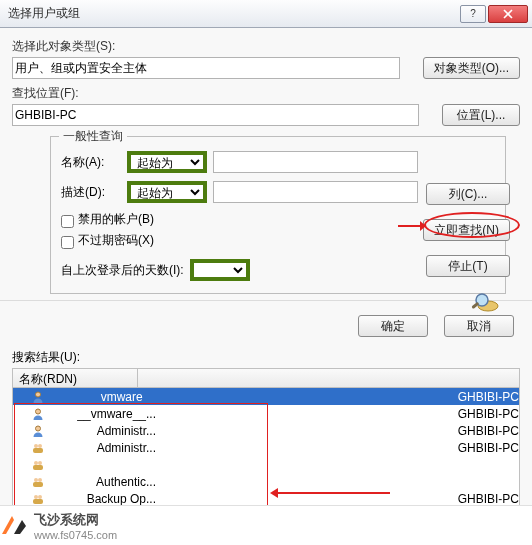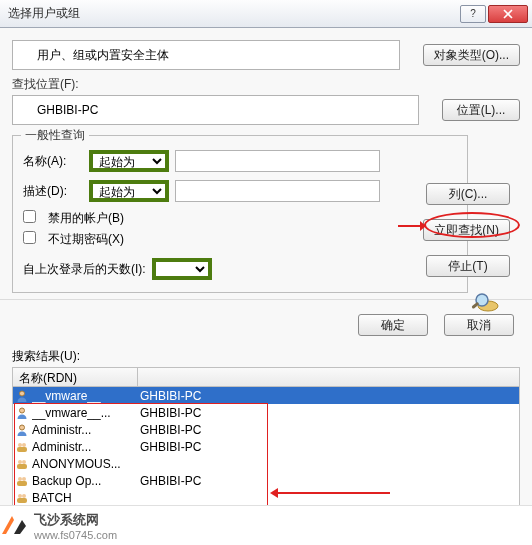--- a/index.html
+++ b/index.html
@@ -33,22 +33,22 @@
     }
     .content {
       padding: 10px 12px 0 12px;
       background: #f8f8f8;
       height: calc(100% - 28px);
       position: relative;
     }
     .row { display: flex; align-items: center; margin-bottom: 4px; }
     .label { color: #333; font-size: 12px; }
     .input-flat {
-      flex: 1; height: 30px; border: 1px solid #b3b3b3;
-      background: #fff; padding: 0 24px; font-size: 12px;
+      flex: 1; height: 22px; border: 1px solid #b3b3b3;
+      background: #fff; padding: 0 2px; font-size: 12px;
       margin-right: 23px;
     }
     .btn {
       height: 22px; padding: 0 10px;
       border: 1px solid #8a8a8a; border-radius: 3px;
       background: linear-gradient(#fdfdfd,#e5e5e5);
       font-size: 12px; color: #222; cursor: pointer;
       display: inline-flex; align-items: center; justify-content: center;
       min-width: 78px;
     }
@@ -64,21 +64,21 @@
     .query-row { display: flex; align-items: center; margin-bottom: 8px; gap: 6px; }
     .query-label { width: 60px; }
     .select {
       width: 80px; height: 22px; border: 4px solid #4d7c0f;
       background: #fff; font-size: 12px; padding: 0 2px;
     }
     .text-input {
       width: 205px; height: 22px; border: 1px solid #b3b3b3;
       background: #fff; padding: 0 4px;
     }
-    .checkbox-row { display: flex; align-items: flex-start; margin-bottom: 4px; gap: 12px; font-size: 12px; }
+    .checkbox-row { display: flex; align-items: flex-end; margin-bottom: 4px; gap: 4px; font-size: 12px; }
     input[type=checkbox] { width: 13px; height: 13px; }
     .right-side {
       position: absolute; right: 22px; top: 155px;
       display: flex; flex-direction: column; gap: 14px; align-items: flex-end;
     }
     .right-side .btn { min-width: 84px; }
     .red-oval {
       position: absolute; border: 2px solid #e02020; border-radius: 50%;
       pointer-events: none;
     }
@@ -102,21 +102,22 @@
       padding: 2px 6px; border-right: 1px solid #c0c0c0; font-size: 12px;
     }
     .col-rdn { width: 125px; }
     .col-folder { flex: 1; }
     .list-body {
       border: 1px solid #c0c0c0; border-top: none; background: #fff;
       height: 148px; overflow: hidden;
     }
     .list-row {
       display: flex; align-items: center; height: 17px; font-size: 12px;
-      padding-left: 2px;
+      padding-left: 18px;
+      text-align: right;
     }
     .list-row.selected { background: #2f6fc9; color: #fff; }
     .list-icon {
       width: 14px; height: 14px; margin-right: 3px;
       display: inline-flex; align-items: center; justify-content: center;
     }
     .footer-banner {
       position: absolute; bottom: 0; left: 0; right: 0; height: 40px;
       background: #fff; display: flex; align-items: center; justify-content: flex-start;
       padding-right: 10px; color: #4d4d4d; font-size: 13px; gap: 6px;
@@ -139,32 +140,33 @@
   <span class="win-btn">?</span>
   <span class="win-btn close">
     <svg width="10" height="10" viewBox="0 0 10 10">
         <path d="M1 1 L9 9 M9 1 L1 9" stroke="#fff" stroke-width="1.6"></path>
       </svg>
   </span>
 </div>
 
 <div class="content">
 
+  <div class="label">选择此对象类型(S):</div>
   <div class="row" style="margin-top:2px;">
     <input class="input-flat" readonly="" value="用户、组或内置安全主体" style="">
     <button class="btn">对象类型(O)...</button>
   </div>
 
   <div class="label" style="margin-top:6px;">查找位置(F):</div>
   <div class="row" style="margin-top:2px;">
     <input class="input-flat" readonly="" value="GHBIBI-PC" style="">
     <button class="btn">位置(L)...</button>
   </div>
 
-  <div class="fieldset" style="width:456px;">
+  <div class="fieldset" style="width:456px;margin-left:38px;">
     <div class="fieldset-legend">一般性查询</div>
 
     <div class="query-row">
       <span class="query-label">名称(A):</span>
       <select class="select">
         <option>起始为</option>
       </select>
       <input class="text-input" value="" style="">
     </div>
 
@@ -264,21 +266,31 @@
         <span class="col-folder">GHBIBI-PC</span>
       </div>
       <div class="list-row">
         <span class="list-icon">
           <svg width="14" height="14" viewBox="0 0 14 14">
             <circle cx="5" cy="5" r="2" fill="#f2c99a"></circle>
             <circle cx="9" cy="5" r="2" fill="#f2c99a"></circle>
             <rect x="2" y="7" width="10" height="5" rx="2" fill="#d6a84a"></rect>
           </svg>
         </span>
-        <span class="col-rdn" style="width:108px;overflow:hidden;white-space:nowrap;">ANONYMOUS...</span>
+        <span class="col-folder"></span>
+      </div>
+      <div class="list-row">
+        <span class="list-icon">
+          <svg width="14" height="14" viewBox="0 0 14 14">
+            <circle cx="5" cy="5" r="2" fill="#f2c99a"></circle>
+            <circle cx="9" cy="5" r="2" fill="#f2c99a"></circle>
+            <rect x="2" y="7" width="10" height="5" rx="2" fill="#d6a84a"></rect>
+          </svg>
+        </span>
+        <span class="col-rdn" style="width:108px;overflow:hidden;white-space:nowrap;">Authentic...</span>
         <span class="col-folder"></span>
       </div>
       <div class="list-row">
         <span class="list-icon">
           <svg width="14" height="14" viewBox="0 0 14 14">
             <circle cx="5" cy="5" r="2" fill="#f2c99a"></circle>
             <circle cx="9" cy="5" r="2" fill="#f2c99a"></circle>
             <rect x="2" y="7" width="10" height="5" rx="2" fill="#d6a84a"></rect>
           </svg>
         </span>

